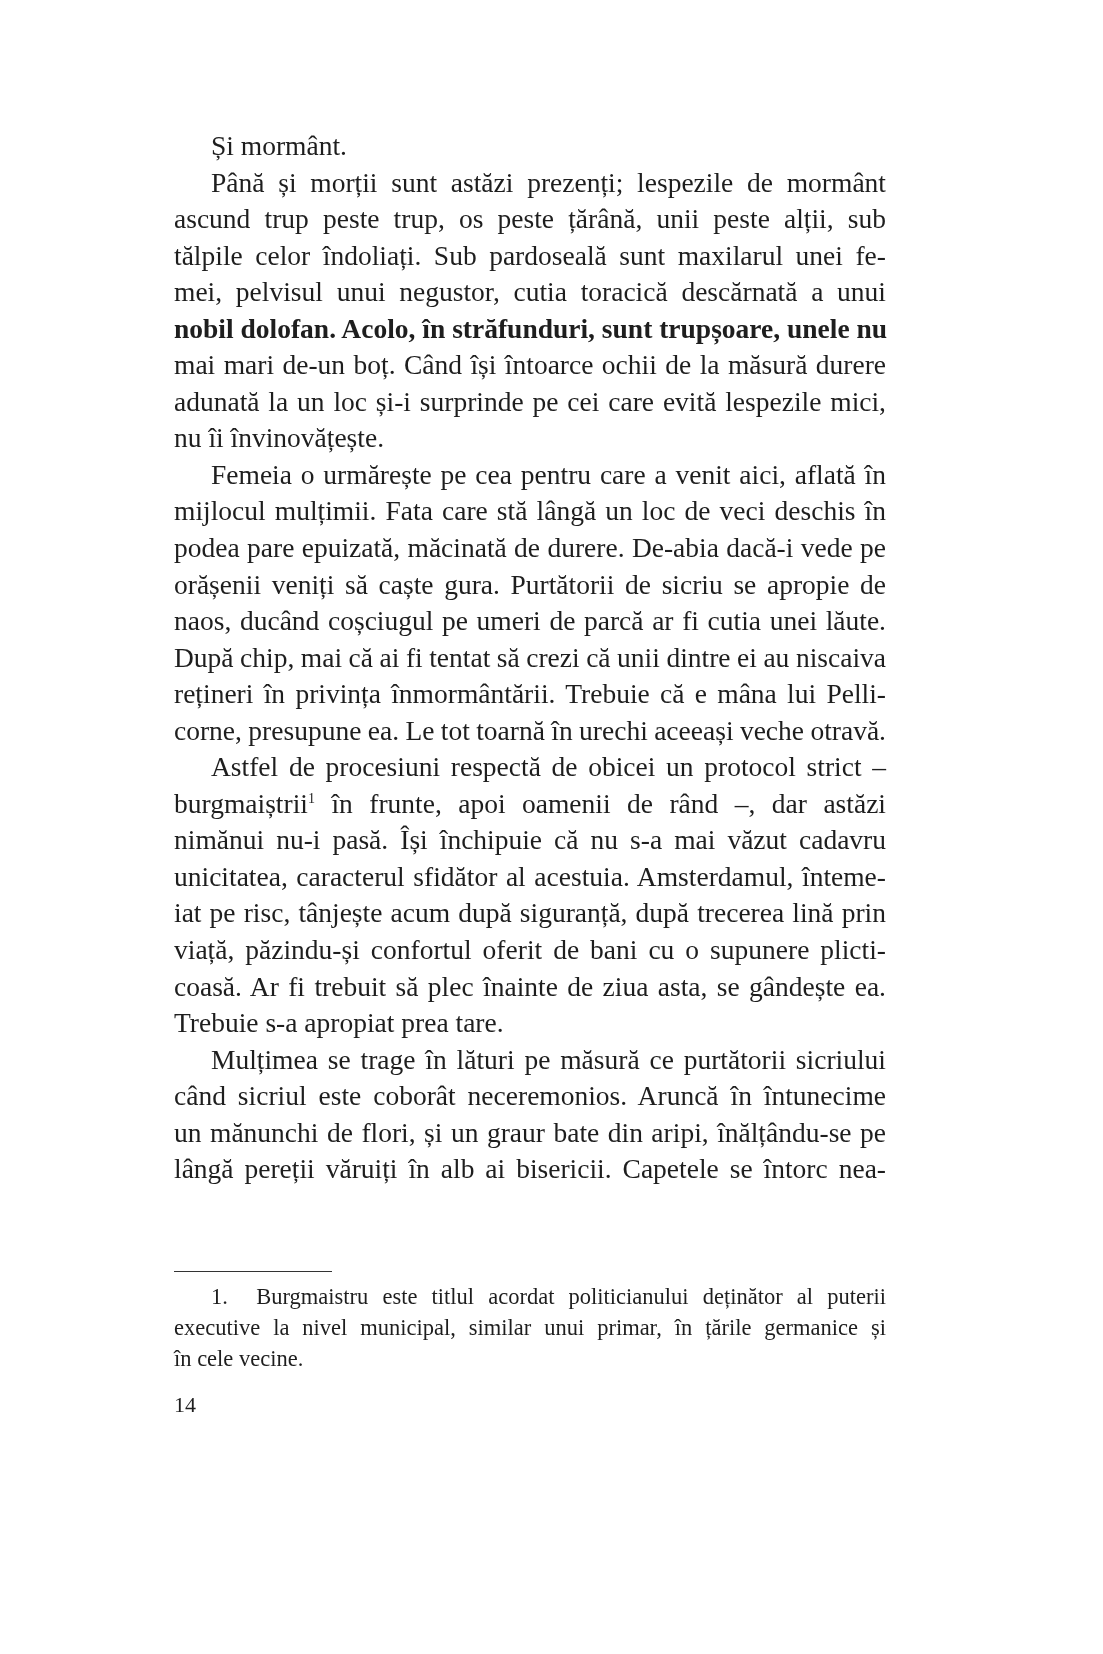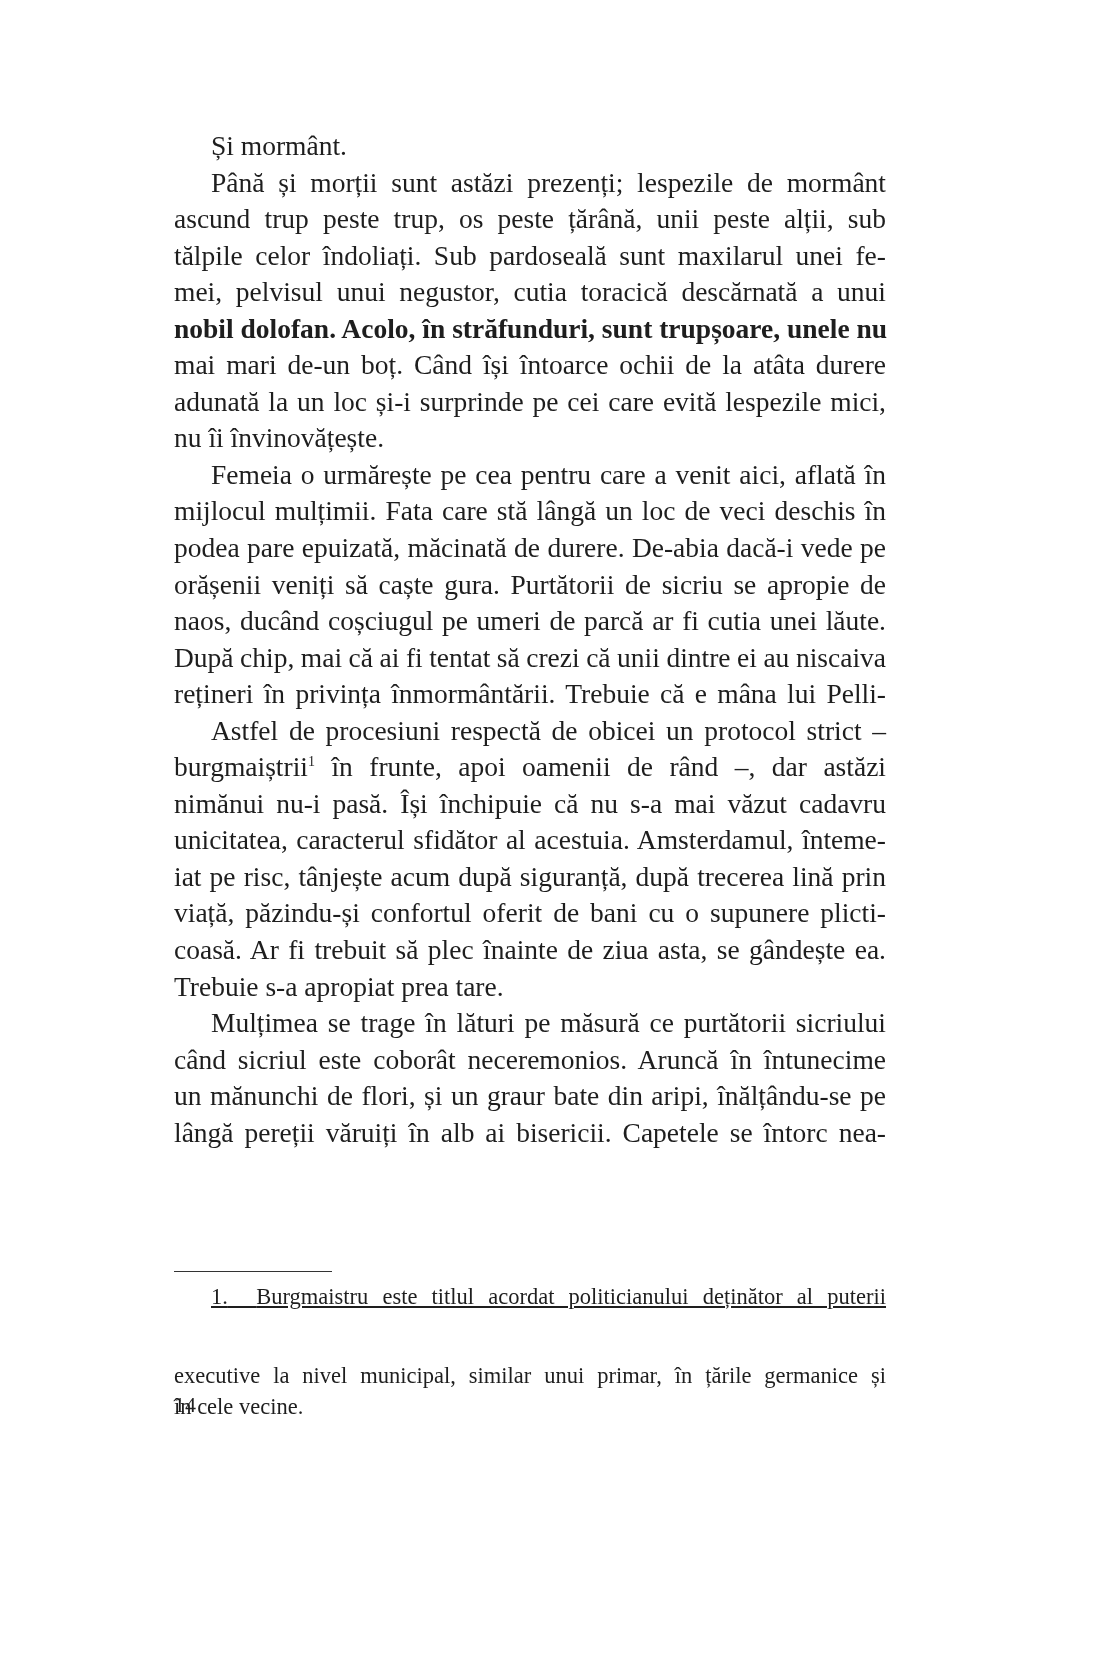--- a/index.html
+++ b/index.html
@@ -46,21 +46,21 @@
   }
   .fn-line {
     display: block;
     height: 31px;
     line-height: 31px;
     font-size: 22.5px;
     text-align: justify;
     text-align-last: justify;
     white-space: nowrap;
   }
-  .fn-line.indent { padding-left: 37px; text-decoration: underline; }
+  .fn-line.indent { padding-left: 37px; }
   .fn-line.last { text-align-last: left; }
   .page-number {
     position: absolute;
     left: 174px;
     top: 1387px;
     font-size: 22px;
     line-height: 36px;
   }
 </style>
 </head>
@@ -71,33 +71,34 @@
   <div>
     <span class="line indent last">Și mormânt.</span>
   </div>
 
   <div>
     <span class="line indent" style="word-spacing: 0px;">Până și morții sunt astăzi prezenți; lespezile de mormânt</span>
     <span class="line" style="word-spacing: 0px;">ascund trup peste trup, os peste țărână, unii peste alții, sub</span>
     <span class="line" style="word-spacing: 0px;">tălpile celor îndoliați. Sub pardoseală sunt maxilarul unei fe-</span>
     <span class="line" style="word-spacing: 0px;">mei, pelvisul unui negustor, cutia toracică descărnată a unui</span>
     <span class="line" style="word-spacing: 0px; font-weight: bold;">nobil dolofan. Acolo, în străfunduri, sunt trupșoare, unele nu</span>
-    <span class="line" style="word-spacing: 0px;">mai mari de-un boț. Când își întoarce ochii de la atâta durere</span>
+    <span class="line" style="word-spacing: 0px;">mai mari de-un boț. Când își întoarce ochii de la măsură durere</span>
     <span class="line" style="word-spacing: 0px;">adunată la un loc și-i surprinde pe cei care evită lespezile mici,</span>
     <span class="line last">nu îi învinovățește.</span>
   </div>
 
   <div>
     <span class="line indent" style="word-spacing: 0px;">Femeia o urmărește pe cea pentru care a venit aici, aflată în</span>
     <span class="line" style="word-spacing: 0px;">mijlocul mulțimii. Fata care stă lângă un loc de veci deschis în</span>
     <span class="line" style="word-spacing: 0px;">podea pare epuizată, măcinată de durere. De-abia dacă-i vede pe</span>
     <span class="line" style="word-spacing: 0px;">orășenii veniți să caște gura. Purtătorii de sicriu se apropie de</span>
     <span class="line" style="word-spacing: 0px;">naos, ducând coșciugul pe umeri de parcă ar fi cutia unei lăute.</span>
     <span class="line" style="word-spacing: -0.356027px;">După chip, mai că ai fi tentat să crezi că unii dintre ei au niscaiva</span>
     <span class="line" style="word-spacing: 0px;">rețineri în privința înmormântării. Trebuie că e mâna lui Pelli-</span>
+    <span class="line" style="word-spacing: -0.492188px;">corne, presupune ea. Le tot toarnă în urechi aceeași veche otravă.</span>
   </div>
 
   <div>
     <span class="line indent" style="word-spacing: 0px;">Astfel de procesiuni respectă de obicei un protocol strict –</span>
     <span class="line" style="word-spacing: 0px;"><span>burgmaiștrii</span><sup class="fnref">1</sup><span> în frunte, apoi oamenii de rând –, dar astăzi</span></span>
     <span class="line" style="word-spacing: 0px;">nimănui nu-i pasă. Își închipuie că nu s-a mai văzut cadavru</span>
     <span class="line" style="word-spacing: 0px;">unicitatea, caracterul sfidător al acestuia. Amsterdamul, înteme-</span>
     <span class="line" style="word-spacing: 0px;">iat pe risc, tânjește acum după siguranță, după trecerea lină prin</span>
     <span class="line" style="word-spacing: 0px;">viață, păzindu-și confortul oferit de bani cu o supunere plicti-</span>
     <span class="line" style="word-spacing: 0px;">coasă. Ar fi trebuit să plec înainte de ziua asta, se gândește ea.</span>
@@ -110,17 +111,17 @@
     <span class="line" style="word-spacing: 0px;">un mănunchi de flori, și un graur bate din aripi, înălțându-se pe</span>
     <span class="line" style="word-spacing: 0px;">lângă pereții văruiți în alb ai bisericii. Capetele se întorc nea-</span>
   </div>
 
 </div>
 
 <div class="footnote-rule"></div>
 
 <div class="footnotes">
   <span class="fn-line indent" style="word-spacing: -0.00195312px;"><span>1.</span>&nbsp; <span>Burgmaistru este titlul acordat politicianului deținător al puterii</span></span>
-  <span class="fn-line" style="word-spacing: 0px; margin-top: 48px;">executive la nivel municipal, similar unui primar, în țările germanice și</span>
+  <span class="fn-line" style="word-spacing: 0px;">executive la nivel municipal, similar unui primar, în țările germanice și</span>
   <span class="fn-line last">în cele vecine.</span>
 </div>
 
 <div class="page-number">14</div>
 
 </body></html>

